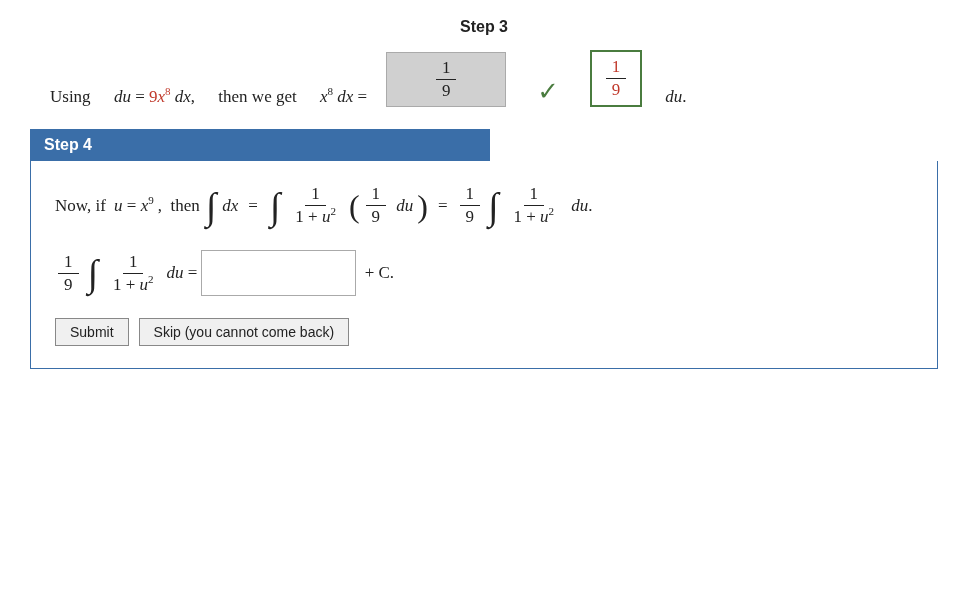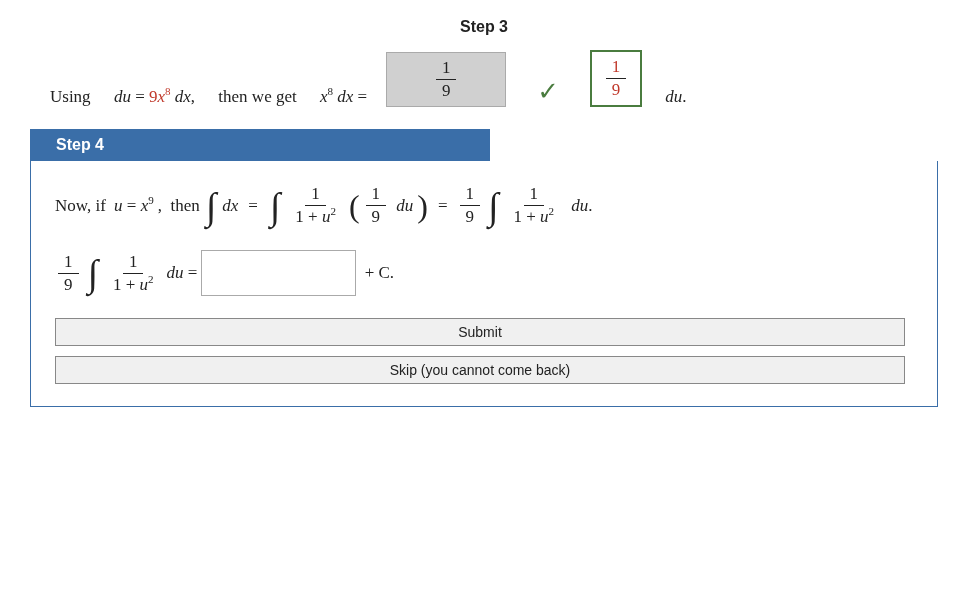--- a/index.html
+++ b/index.html
@@ -102,21 +102,21 @@
       vertical-align: middle;
     }
 
     
     .step4-header {
       background: #3a6ea8;
       color: #fff;
       font-family: Arial, sans-serif;
       font-weight: bold;
       font-size: 16px;
-      padding: 7px 26px;
+      padding: 7px 14px;
       margin-bottom: 0;
       width: 460px;
     }
 
     .step4-section {
       border: 1px solid #3a6ea8;
       border-top: none;
       padding: 22px 32px 22px 24px;
     }
 
@@ -157,21 +157,20 @@
       min-width: 150px;
       min-height: 48px;
       vertical-align: middle;
       background: #fff;
     }
 
     .step4-submit-row {
       display: flex;
       gap: 10px;
       margin-top: 10px;
-      flex-direction: column;
     }
 
     .btn {
       font-family: Arial, sans-serif;
       font-size: 14px;
       border: 1px solid #888;
       background: #f0f0f0;
       padding: 5px 14px;
       cursor: pointer;
       color: #222;

